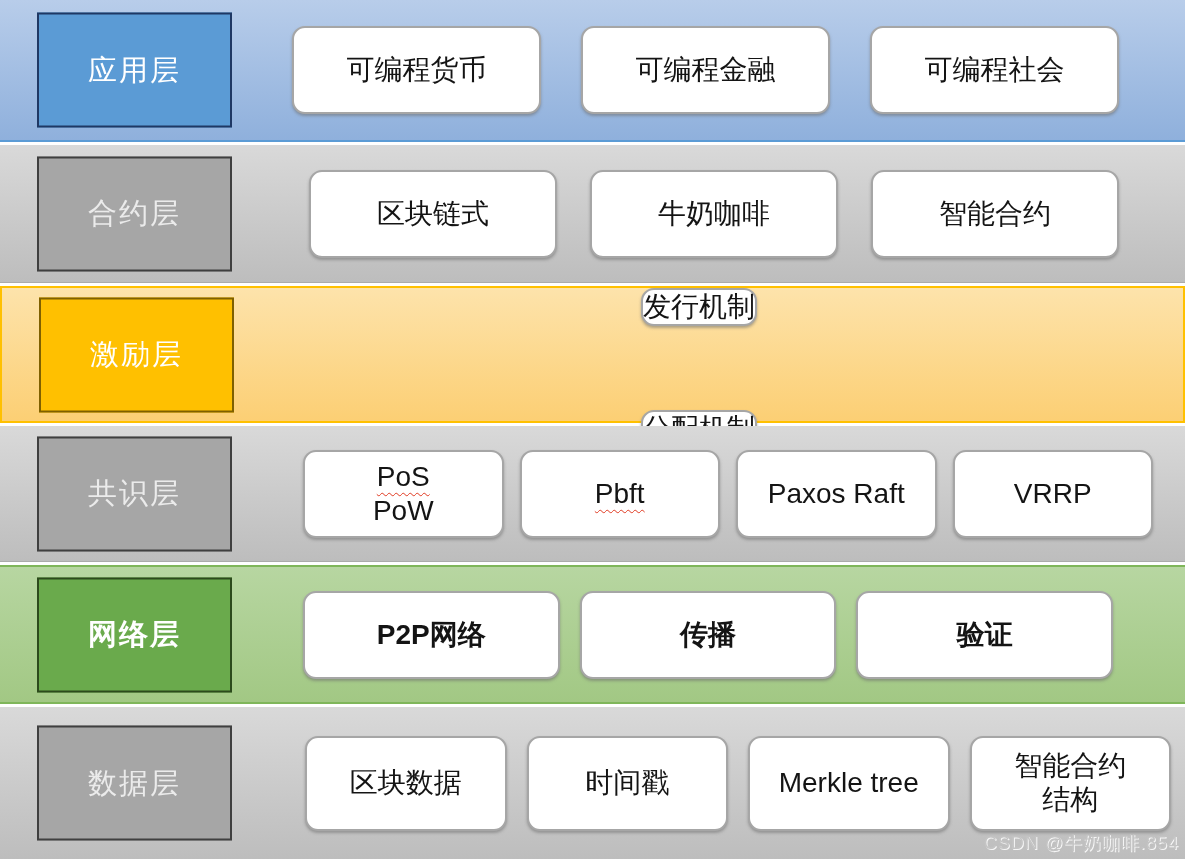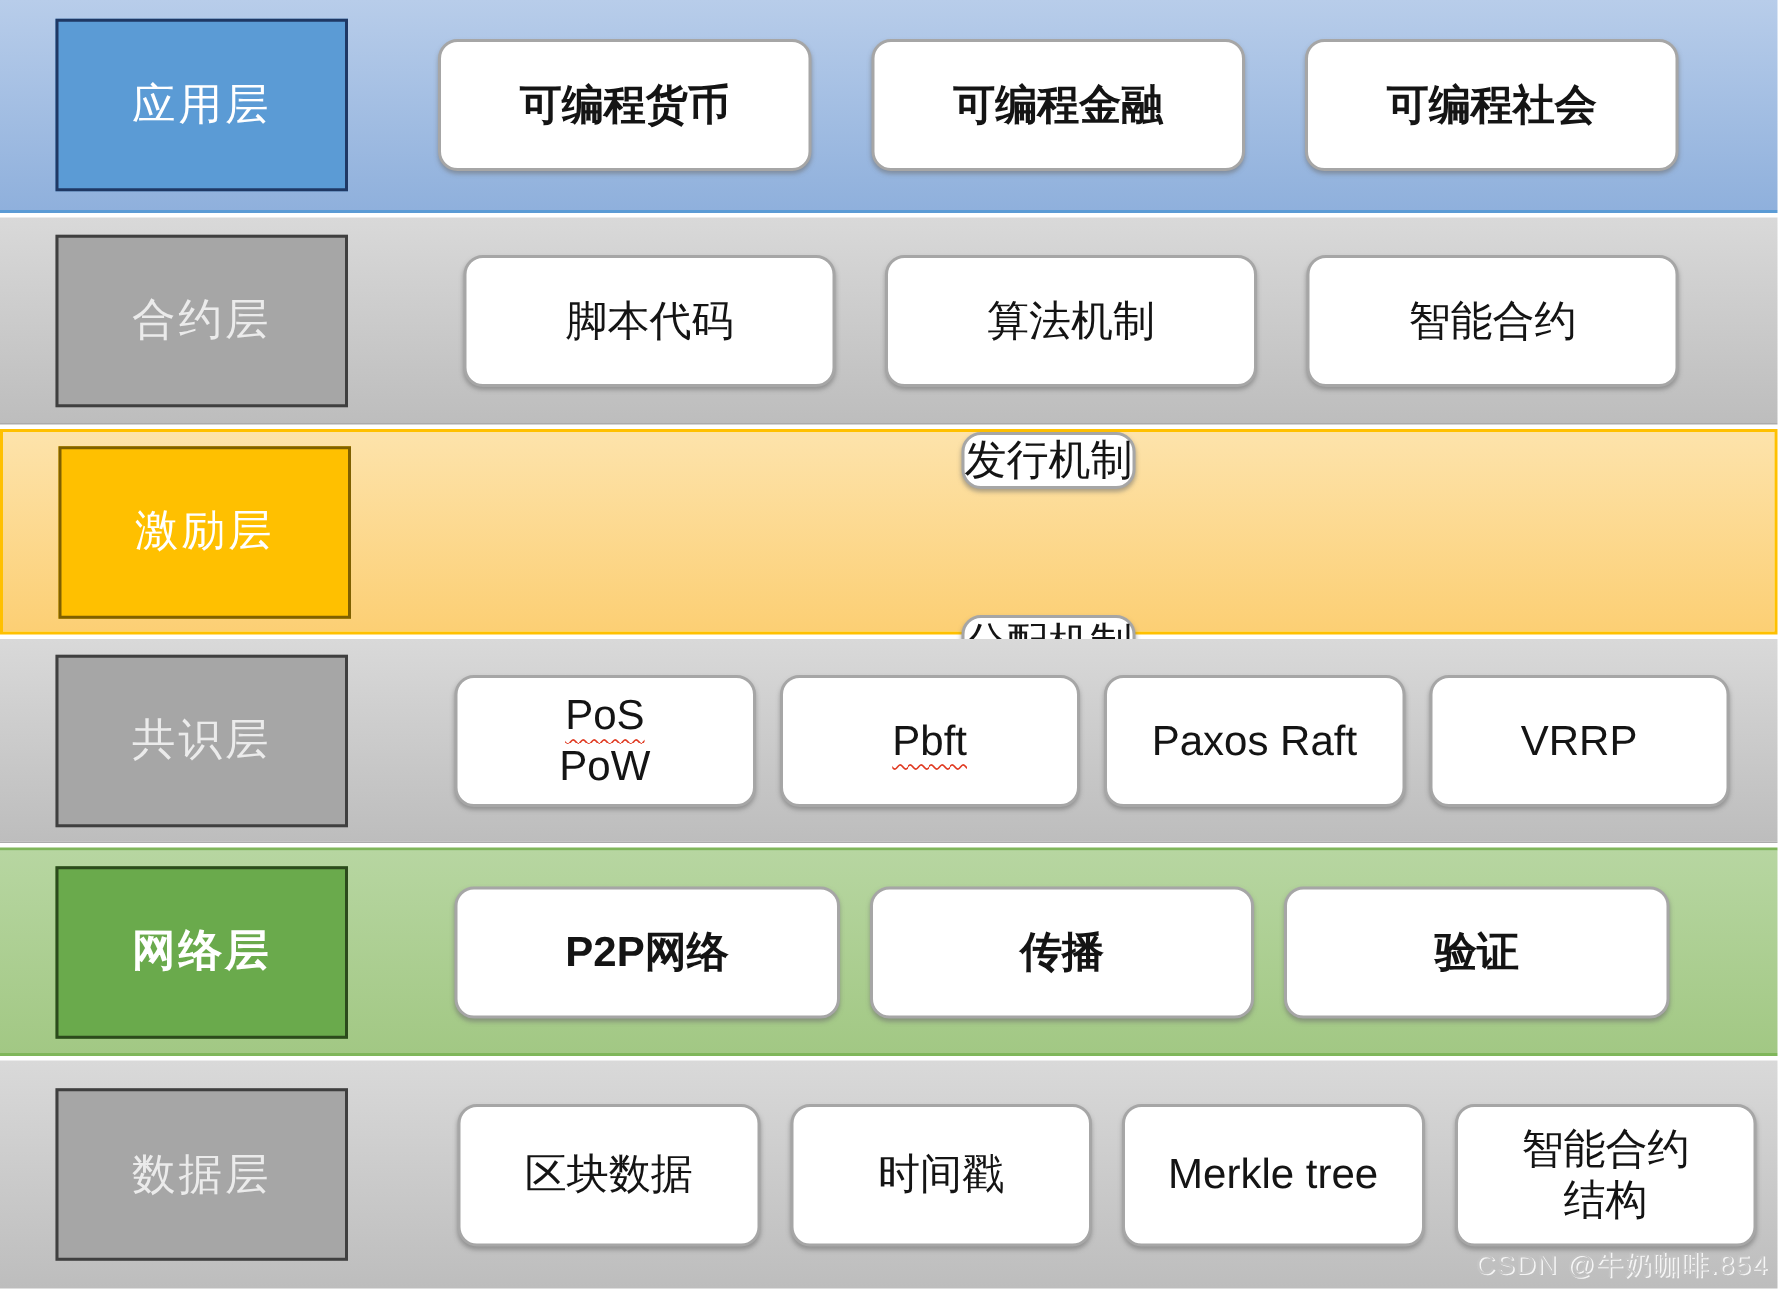--- a/index.html
+++ b/index.html
@@ -53,21 +53,21 @@
     border-radius:13px;
     height:88px;
     box-sizing:border-box;
     display:flex; flex-direction:column; align-items:center; justify-content:center;
     font-size:28px; color:#141414;
     box-shadow:0 2px 3px rgba(110,110,110,0.55);
     text-align:center;
     line-height:1.2;
     white-space:nowrap;
   }
-  .band-application .items { left:292px; right:66px; gap:40px;font-weight:bold; }
+  .band-application .items { left:292px; right:66px; gap:40px; }
   .band-contract    .items { left:309px; right:66px; gap:33px; }
   .band-incentive   .items { left:310px; right:97px; gap:84px;flex-direction:column; }
   .band-consensus   .items { left:303px; right:32px; gap:16px; }
   .band-network     .items { left:303px; right:72px; gap:20px; }
   .band-data        .items { left:305px; right:14px; gap:20px; }
   .band-data .item  { height:95px; }
 
   .misspelled {
     text-decoration-line:underline;
     text-decoration-style:wavy;
@@ -105,24 +105,24 @@
       </div>
     </div>
   </section>
 
   <section class="band band-gray band-contract">
     <div class="label label-gray">
       <span>合约层</span>
     </div>
     <div class="items">
       <div class="item">
-        <span>脚本代码</span>
-      </div>
-      <div class="item">
-        <span>算法机制</span>
+        <span>区块链式</span>
+      </div>
+      <div class="item">
+        <span>牛奶咖啡</span>
       </div>
       <div class="item">
         <span>智能合约</span>
       </div>
     </div>
   </section>
 
   <section class="band band-incentive">
     <div class="label label-incentive">
       <span>激励层</span>

